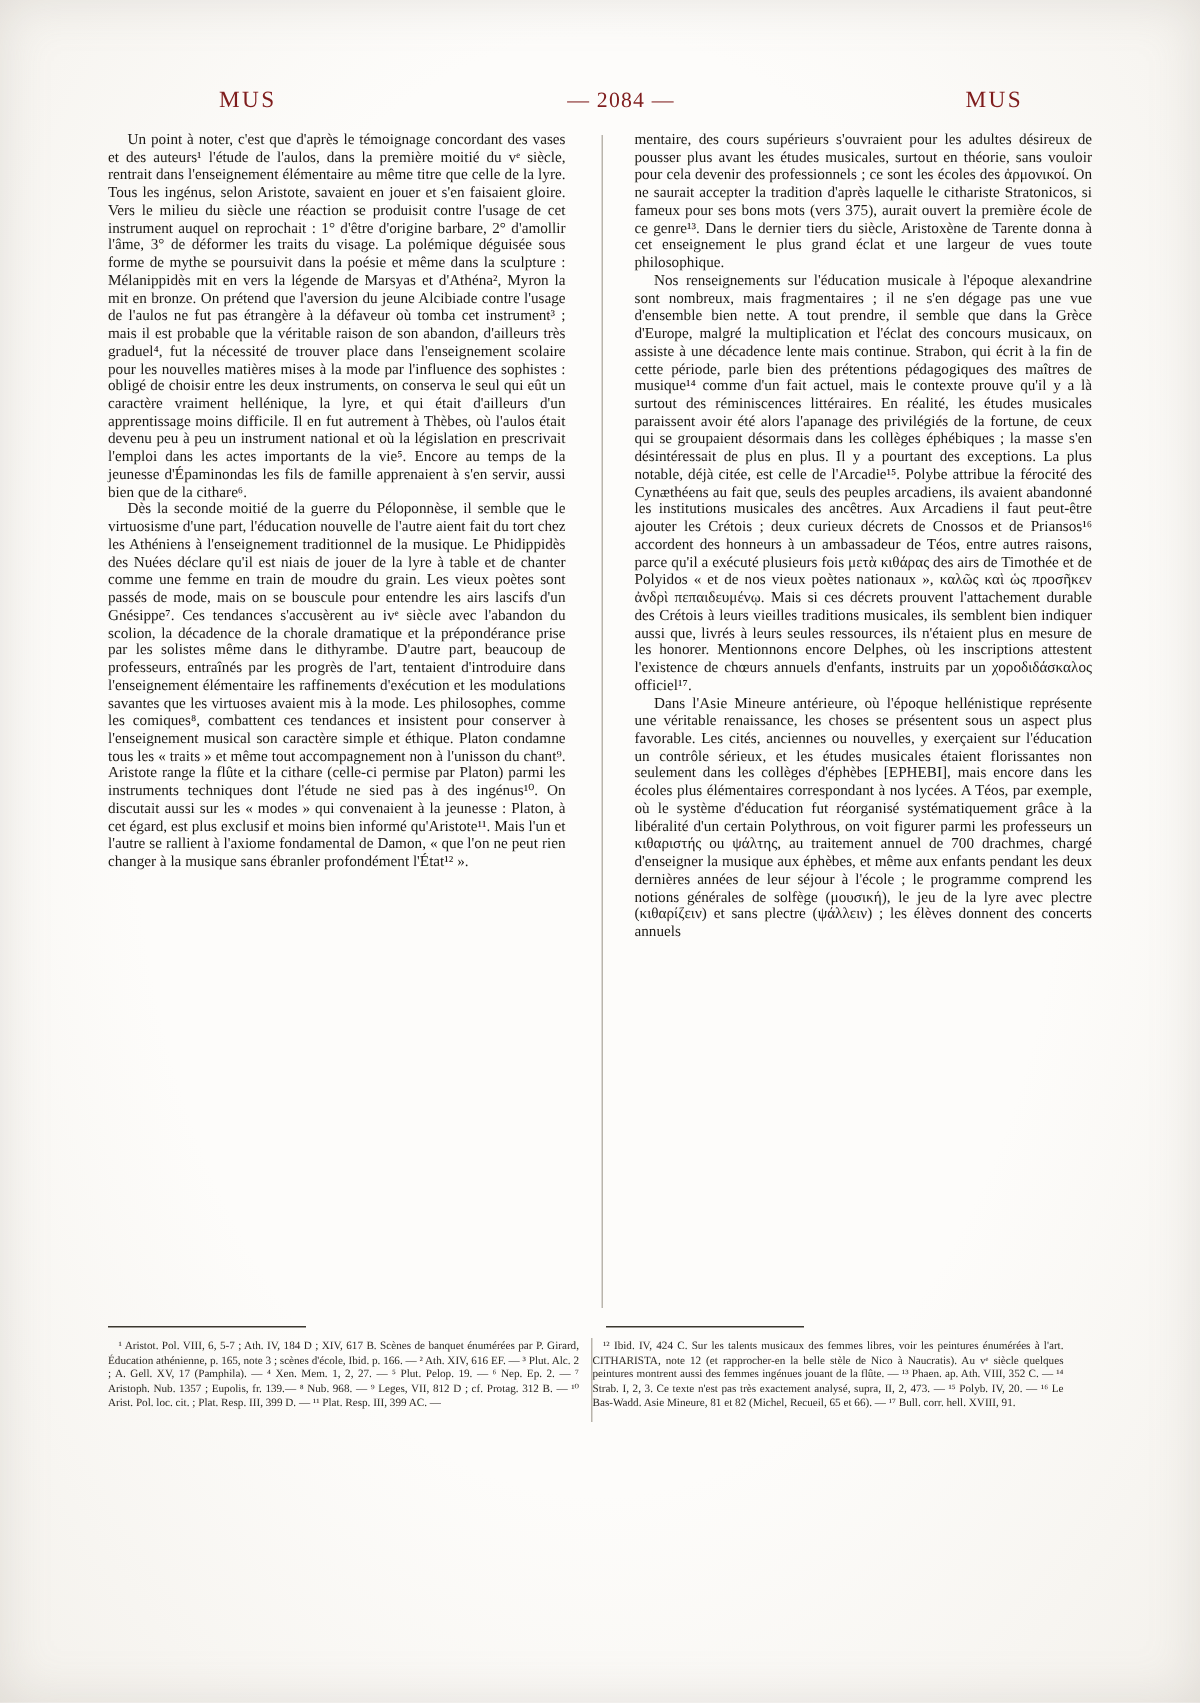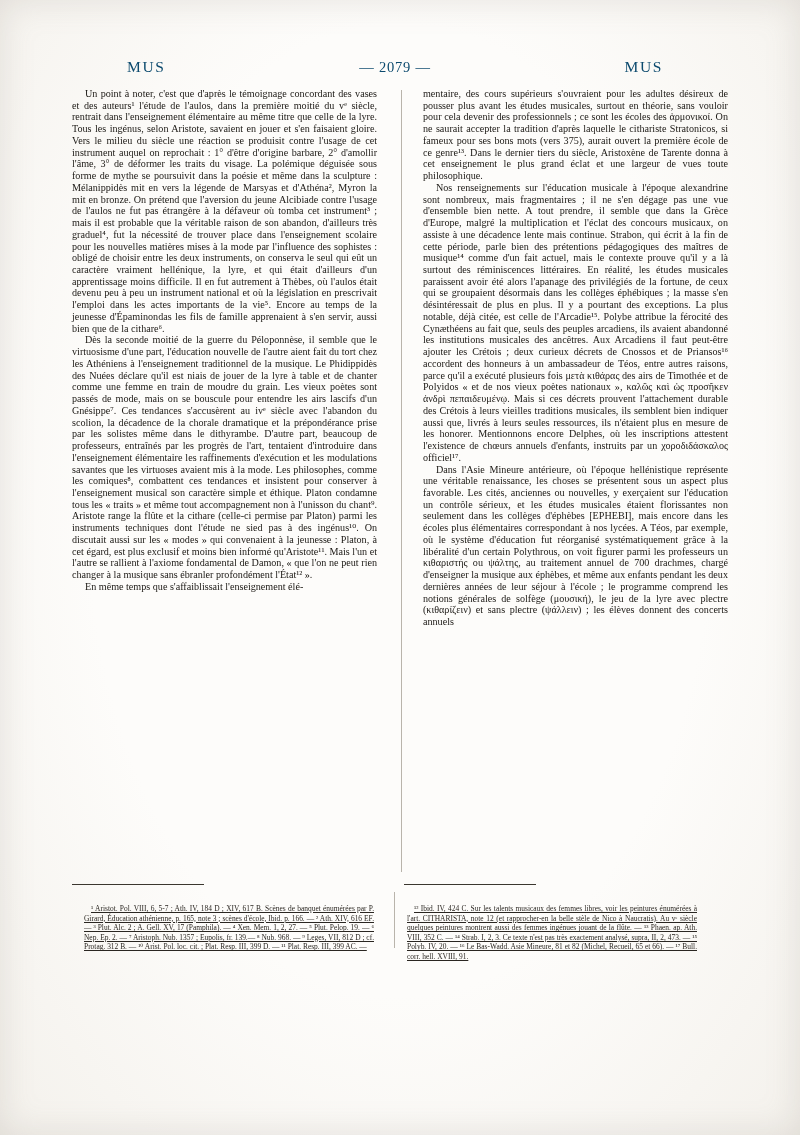--- a/index.html
+++ b/index.html
@@ -27,30 +27,30 @@
     position: absolute;
     inset: 0;
     background:
       radial-gradient(ellipse at 50% 45%, rgba(255,255,255,0.0) 55%, rgba(236,232,224,0.55) 100%);
     pointer-events: none;
   }
 
   
   .running-head {
     position: absolute;
-    left: 59px;
+    left: 78px;
     top: 58px;
     width: 656px;
     height: 22px;
     display: flex;
     align-items: baseline;
     justify-content: space-between;
     font-size: 15.5px;
     letter-spacing: 1.6px;
-    color: #0c4a6e;
+    color: #7f1d1d;
   }
   .running-head .rh-left,
   .running-head .rh-right {
     width: 170px;
   }
   .running-head .rh-left { text-align: left; padding-left: 68px; }
   .running-head .rh-right { text-align: right; padding-right: 52px; }
   .running-head .rh-center {
     flex: 1;
     text-align: center;
@@ -113,21 +113,21 @@
   }
   .fn-col {
     width: 314px;
     font-size: 7.45px;
     line-height: 9.6px;
     text-align: justify;
     color: #2a2621;
   }
   .fn-col.left { padding-right: 8px; }
   .fn-col.right { }
-  .fn-col p { margin: 12px; text-indent: 7px; text-decoration: underline; }
+  .fn-col p { margin: 0; text-indent: 7px; }
   .fn-rule-v {
     width: 1px;
     background: #b9b4ab;
     height: 56px;
   }
 
   
   .edge {
     position: absolute;
     inset: 0;
@@ -136,29 +136,28 @@
   }
 </style>
 </head>
 <body>
 
 <div class="page">
   <div class="paper-tint"></div>
 
   <div class="running-head">
     <div class="rh-left">MUS</div>
-    <div class="rh-center">— 2079 —</div>
+    <div class="rh-center">— 2084 —</div>
     <div class="rh-right">MUS</div>
   </div>
 
   <div class="columns">
     <div class="col left">
       <p>Un point à noter, c'est que d'après le témoignage concordant des vases et des auteurs¹ l'étude de l'aulos, dans la première moitié du vᵉ siècle, rentrait dans l'enseignement élémentaire au même titre que celle de la lyre. Tous les ingénus, selon Aristote, savaient en jouer et s'en faisaient gloire. Vers le milieu du siècle une réaction se produisit contre l'usage de cet instrument auquel on reprochait : 1° d'être d'origine barbare, 2° d'amollir l'âme, 3° de déformer les traits du visage. La polémique déguisée sous forme de mythe se poursuivit dans la poésie et même dans la sculpture : Mélanippidès mit en vers la légende de Marsyas et d'Athéna², Myron la mit en bronze. On prétend que l'aversion du jeune Alcibiade contre l'usage de l'aulos ne fut pas étrangère à la défaveur où tomba cet instrument³ ; mais il est probable que la véritable raison de son abandon, d'ailleurs très graduel⁴, fut la nécessité de trouver place dans l'enseignement scolaire pour les nouvelles matières mises à la mode par l'influence des sophistes : obligé de choisir entre les deux instruments, on conserva le seul qui eût un caractère vraiment hellénique, la lyre, et qui était d'ailleurs d'un apprentissage moins difficile. Il en fut autrement à Thèbes, où l'aulos était devenu peu à peu un instrument national et où la législation en prescrivait l'emploi dans les actes importants de la vie⁵. Encore au temps de la jeunesse d'Épaminondas les fils de famille apprenaient à s'en servir, aussi bien que de la cithare⁶.</p>
       <p>Dès la seconde moitié de la guerre du Péloponnèse, il semble que le virtuosisme d'une part, l'éducation nouvelle de l'autre aient fait du tort chez les Athéniens à l'enseignement traditionnel de la musique. Le Phidippidès des Nuées déclare qu'il est niais de jouer de la lyre à table et de chanter comme une femme en train de moudre du grain. Les vieux poètes sont passés de mode, mais on se bouscule pour entendre les airs lascifs d'un Gnésippe⁷. Ces tendances s'accusèrent au ivᵉ siècle avec l'abandon du scolion, la décadence de la chorale dramatique et la prépondérance prise par les solistes même dans le dithyrambe. D'autre part, beaucoup de professeurs, entraînés par les progrès de l'art, tentaient d'introduire dans l'enseignement élémentaire les raffinements d'exécution et les modulations savantes que les virtuoses avaient mis à la mode. Les philosophes, comme les comiques⁸, combattent ces tendances et insistent pour conserver à l'enseignement musical son caractère simple et éthique. Platon condamne tous les « traits » et même tout accompagnement non à l'unisson du chant⁹. Aristote range la flûte et la cithare (celle-ci permise par Platon) parmi les instruments techniques dont l'étude ne sied pas à des ingénus¹⁰. On discutait aussi sur les « modes » qui convenaient à la jeunesse : Platon, à cet égard, est plus exclusif et moins bien informé qu'Aristote¹¹. Mais l'un et l'autre se rallient à l'axiome fondamental de Damon, « que l'on ne peut rien changer à la musique sans ébranler profondément l'État¹² ».</p>
-      <p>En même temps que s'affaiblissait l'enseignement élé-</p>
     </div>
     <div class="rule-v"></div>
     <div class="col right">
       <p class="noindent">mentaire, des cours supérieurs s'ouvraient pour les adultes désireux de pousser plus avant les études musicales, surtout en théorie, sans vouloir pour cela devenir des professionnels ; ce sont les écoles des ἁρμονικοί. On ne saurait accepter la tradition d'après laquelle le cithariste Stratonicos, si fameux pour ses bons mots (vers 375), aurait ouvert la première école de ce genre¹³. Dans le dernier tiers du siècle, Aristoxène de Tarente donna à cet enseignement le plus grand éclat et une largeur de vues toute philosophique.</p>
       <p>Nos renseignements sur l'éducation musicale à l'époque alexandrine sont nombreux, mais fragmentaires ; il ne s'en dégage pas une vue d'ensemble bien nette. A tout prendre, il semble que dans la Grèce d'Europe, malgré la multiplication et l'éclat des concours musicaux, on assiste à une décadence lente mais continue. Strabon, qui écrit à la fin de cette période, parle bien des prétentions pédagogiques des maîtres de musique¹⁴ comme d'un fait actuel, mais le contexte prouve qu'il y a là surtout des réminiscences littéraires. En réalité, les études musicales paraissent avoir été alors l'apanage des privilégiés de la fortune, de ceux qui se groupaient désormais dans les collèges éphébiques ; la masse s'en désintéressait de plus en plus. Il y a pourtant des exceptions. La plus notable, déjà citée, est celle de l'Arcadie¹⁵. Polybe attribue la férocité des Cynæthéens au fait que, seuls des peuples arcadiens, ils avaient abandonné les institutions musicales des ancêtres. Aux Arcadiens il faut peut-être ajouter les Crétois ; deux curieux décrets de Cnossos et de Priansos¹⁶ accordent des honneurs à un ambassadeur de Téos, entre autres raisons, parce qu'il a exécuté plusieurs fois μετὰ κιθάρας des airs de Timothée et de Polyidos « et de nos vieux poètes nationaux », καλῶς καὶ ὡς προσῆκεν ἀνδρὶ πεπαιδευμένῳ. Mais si ces décrets prouvent l'attachement durable des Crétois à leurs vieilles traditions musicales, ils semblent bien indiquer aussi que, livrés à leurs seules ressources, ils n'étaient plus en mesure de les honorer. Mentionnons encore Delphes, où les inscriptions attestent l'existence de chœurs annuels d'enfants, instruits par un χοροδιδάσκαλος officiel¹⁷.</p>
       <p>Dans l'Asie Mineure antérieure, où l'époque hellénistique représente une véritable renaissance, les choses se présentent sous un aspect plus favorable. Les cités, anciennes ou nouvelles, y exerçaient sur l'éducation un contrôle sérieux, et les études musicales étaient florissantes non seulement dans les collèges d'éphèbes [EPHEBI], mais encore dans les écoles plus élémentaires correspondant à nos lycées. A Téos, par exemple, où le système d'éducation fut réorganisé systématiquement grâce à la libéralité d'un certain Polythrous, on voit figurer parmi les professeurs un κιθαριστής ou ψάλτης, au traitement annuel de 700 drachmes, chargé d'enseigner la musique aux éphèbes, et même aux enfants pendant les deux dernières années de leur séjour à l'école ; le programme comprend les notions générales de solfège (μουσική), le jeu de la lyre avec plectre (κιθαρίζειν) et sans plectre (ψάλλειν) ; les élèves donnent des concerts annuels</p>
     </div>
   </div>
 
   <div class="fn-rule"></div>

